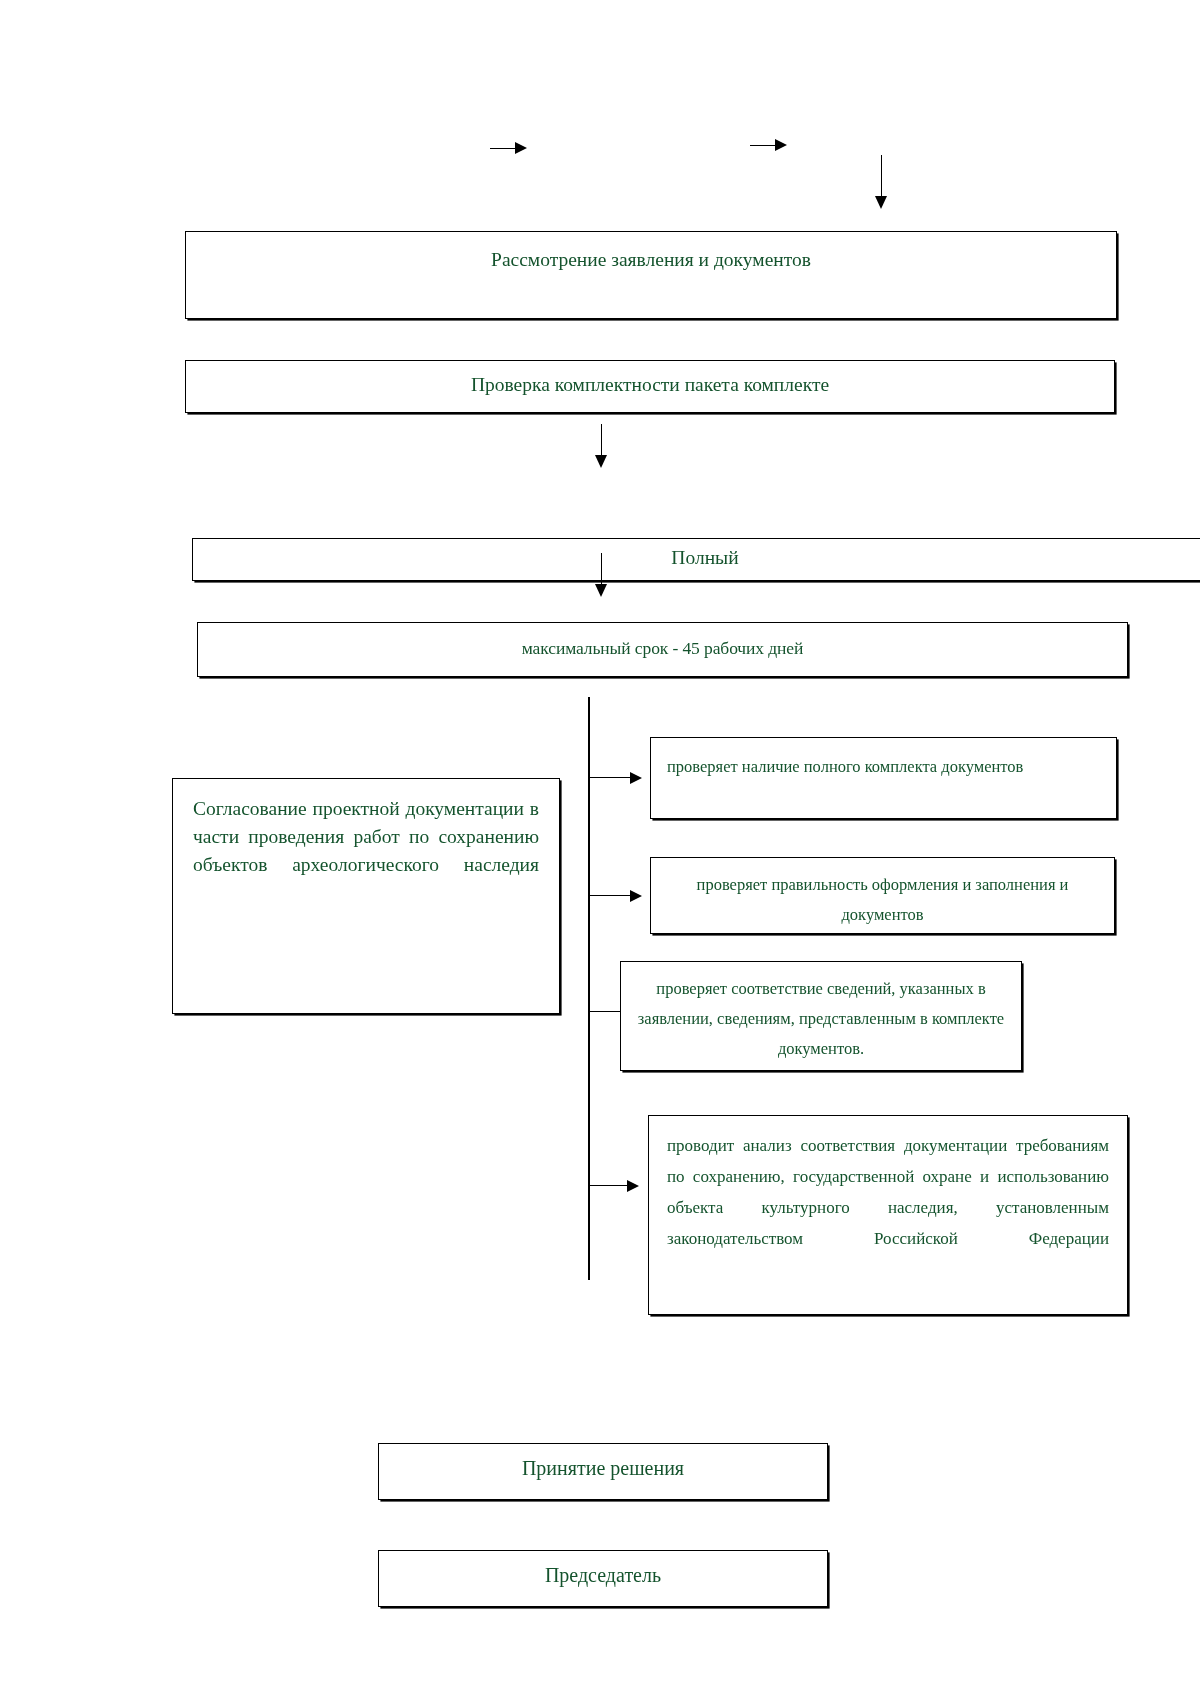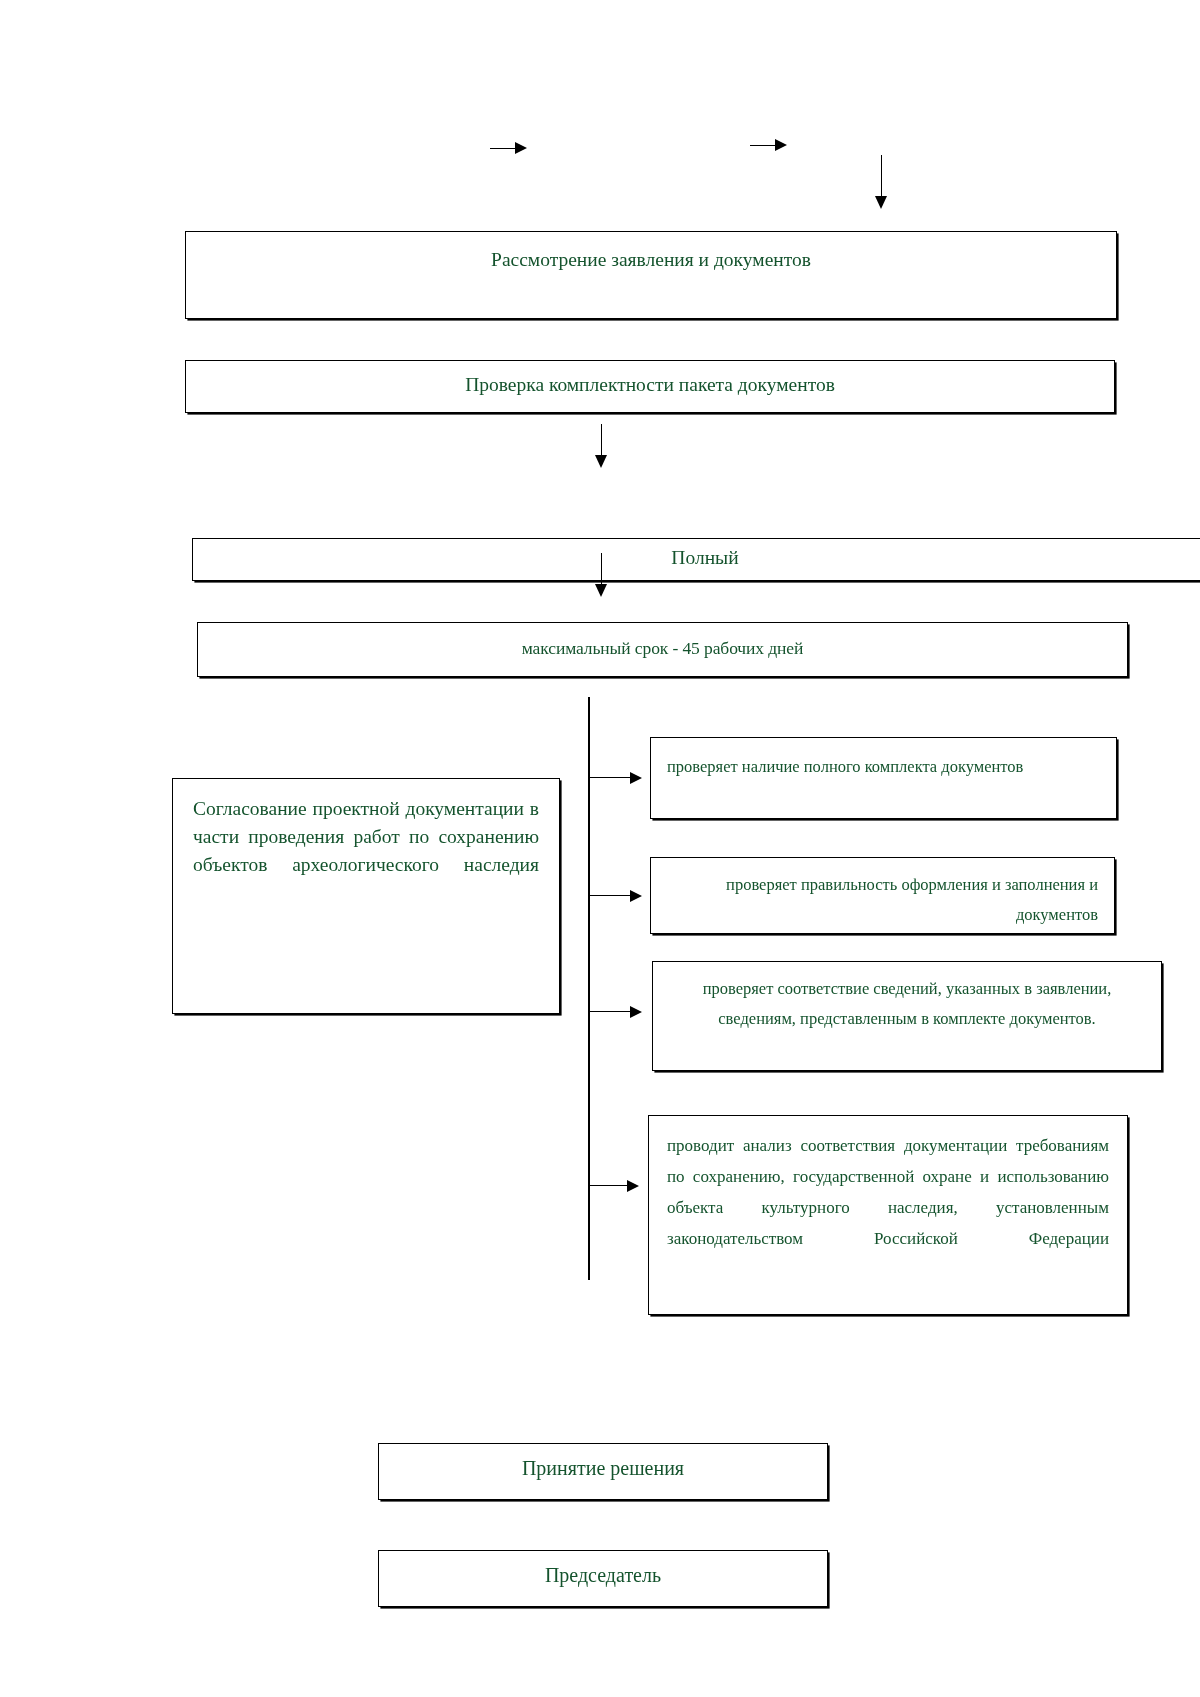--- a/index.html
+++ b/index.html
@@ -48,23 +48,23 @@
   #box-term .txt   { padding-top:15px; font-size:17.5px; letter-spacing:-0.1px; }
 
   #box-approval      { left:172px; top:778px; width:388px; height:236px; }
   #box-approval .txt { padding:16px 20px 0 20px; font-size:19.5px; line-height:28px;
                        text-align:justify; text-align-last:justify; }
 
   #box-check-1        { left:650px; top:737px;  width:467px; height:82px; }
   #box-check-1 .txt   { padding:14px 16px 0 16px; font-size:16.5px; line-height:30px; text-align:left; }
 
   #box-check-2        { left:650px; top:857px;  width:465px; height:77px; }
-  #box-check-2 .txt   { padding:12px 16px 0 16px; font-size:16.5px; line-height:30px; text-align:right; }
-
-  #box-check-3        { left:652px; top:961px;  width:510px; height:110px; }
+  #box-check-2 .txt   { padding:12px 16px 0 16px; font-size:16.5px; line-height:30px; text-align:center; }
+
+  #box-check-3        { left:620px; top:961px;  width:402px; height:110px; }
   #box-check-3 .txt   { padding:12px 16px 0 16px; font-size:16.5px; line-height:30px; text-align:center; }
 
   #box-check-4        { left:648px; top:1115px; width:480px; height:200px; }
   #box-check-4 .txt   { padding:14px 18px 0 18px; font-size:17px; line-height:31px;
                         text-align:justify; text-align-last:justify; }
 
   #box-decision       { left:378px; top:1443px; width:450px; height:57px; }
   #box-decision .txt  { padding-top:13px; font-size:20px; }
 
   #box-chairman       { left:378px; top:1550px; width:450px; height:57px; }
@@ -136,21 +136,21 @@
   <div class="arrow-right" id="arrow-top-b-head"></div>
 
   <div class="vline" id="arrow-entry-line"></div>
   <div class="arrow-down" id="arrow-entry-head"></div>
 
   <div class="box" id="box-review">
     <span class="txt t-center">Рассмотрение заявления и документов</span>
   </div>
 
   <div class="box" id="box-completeness">
-    <span class="txt t-center">Проверка комплектности пакета документов</span>
+    <span class="txt t-center">Проверка комплектности пакета комплекте</span>
   </div>
 
   <div class="vline" id="arrow-c2f-line"></div>
   <div class="arrow-down" id="arrow-c2f-head"></div>
 
   <div class="box" id="box-full">
     <span class="txt t-center">Полный</span>
   </div>
 
   <div class="vline" id="arrow-f2t-line"></div>

